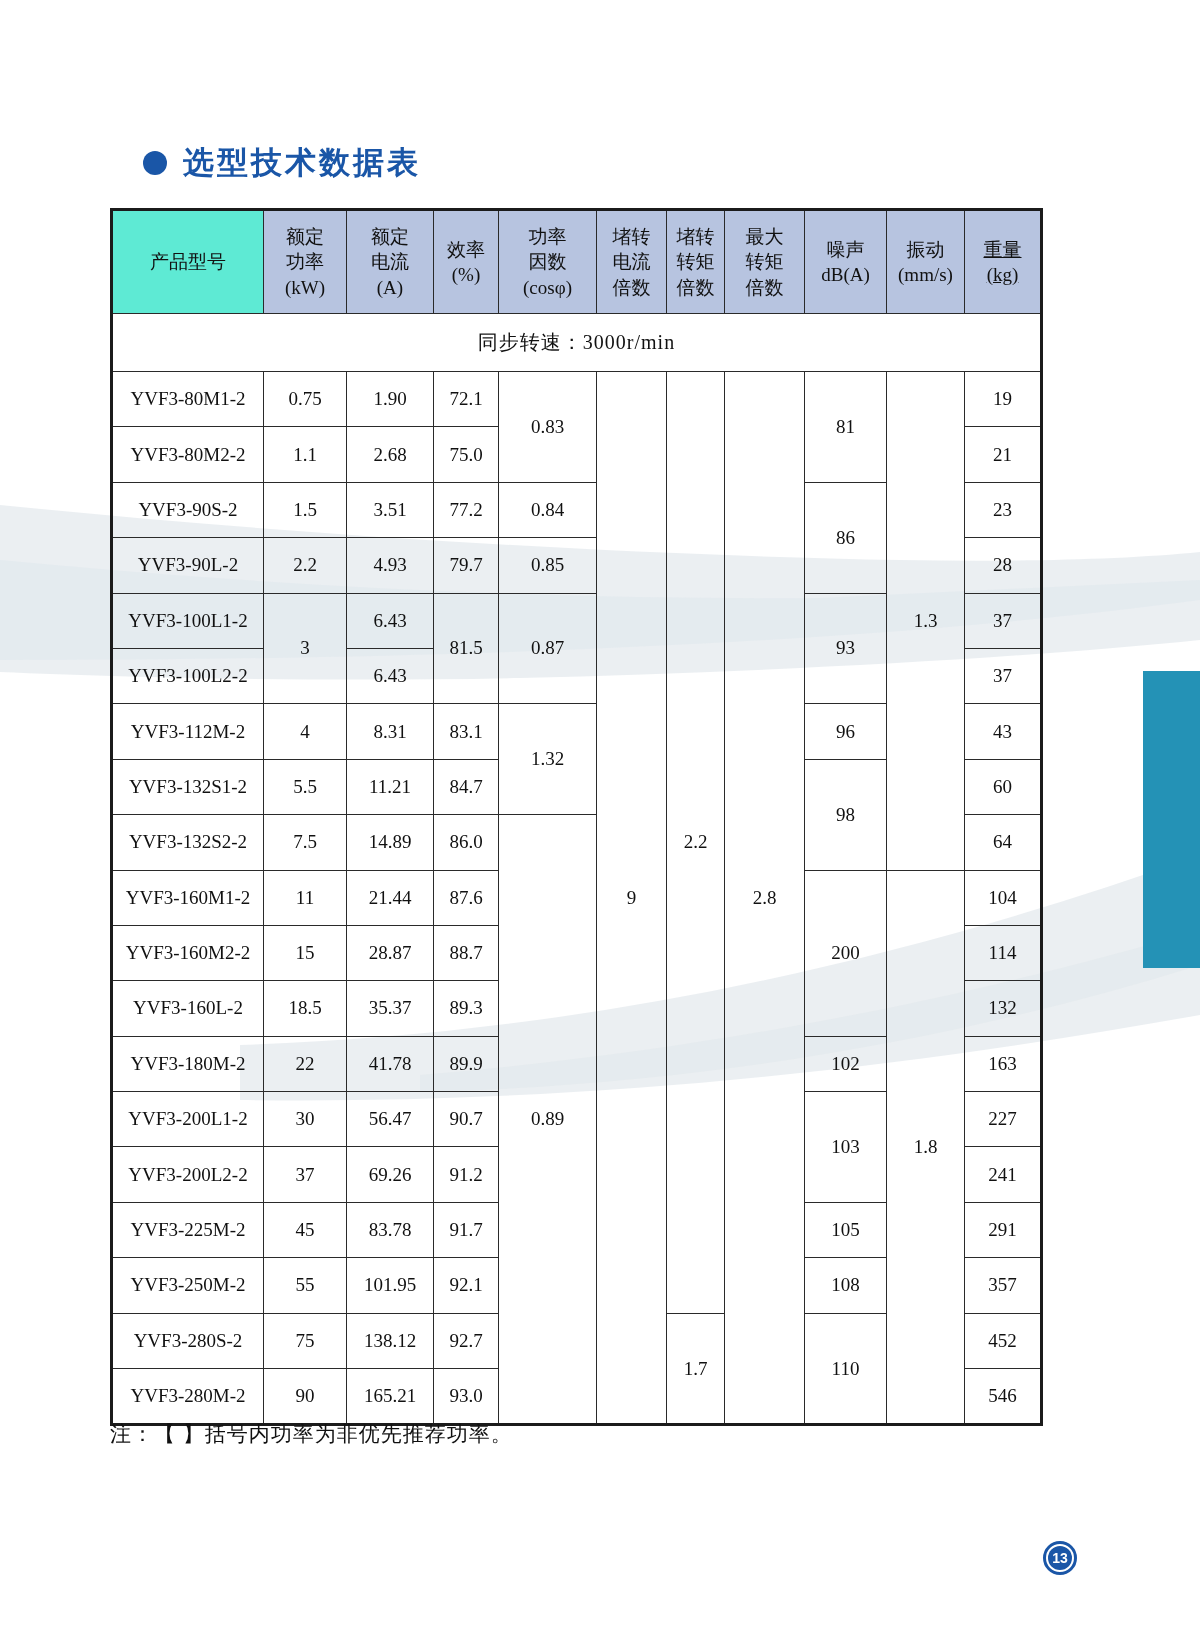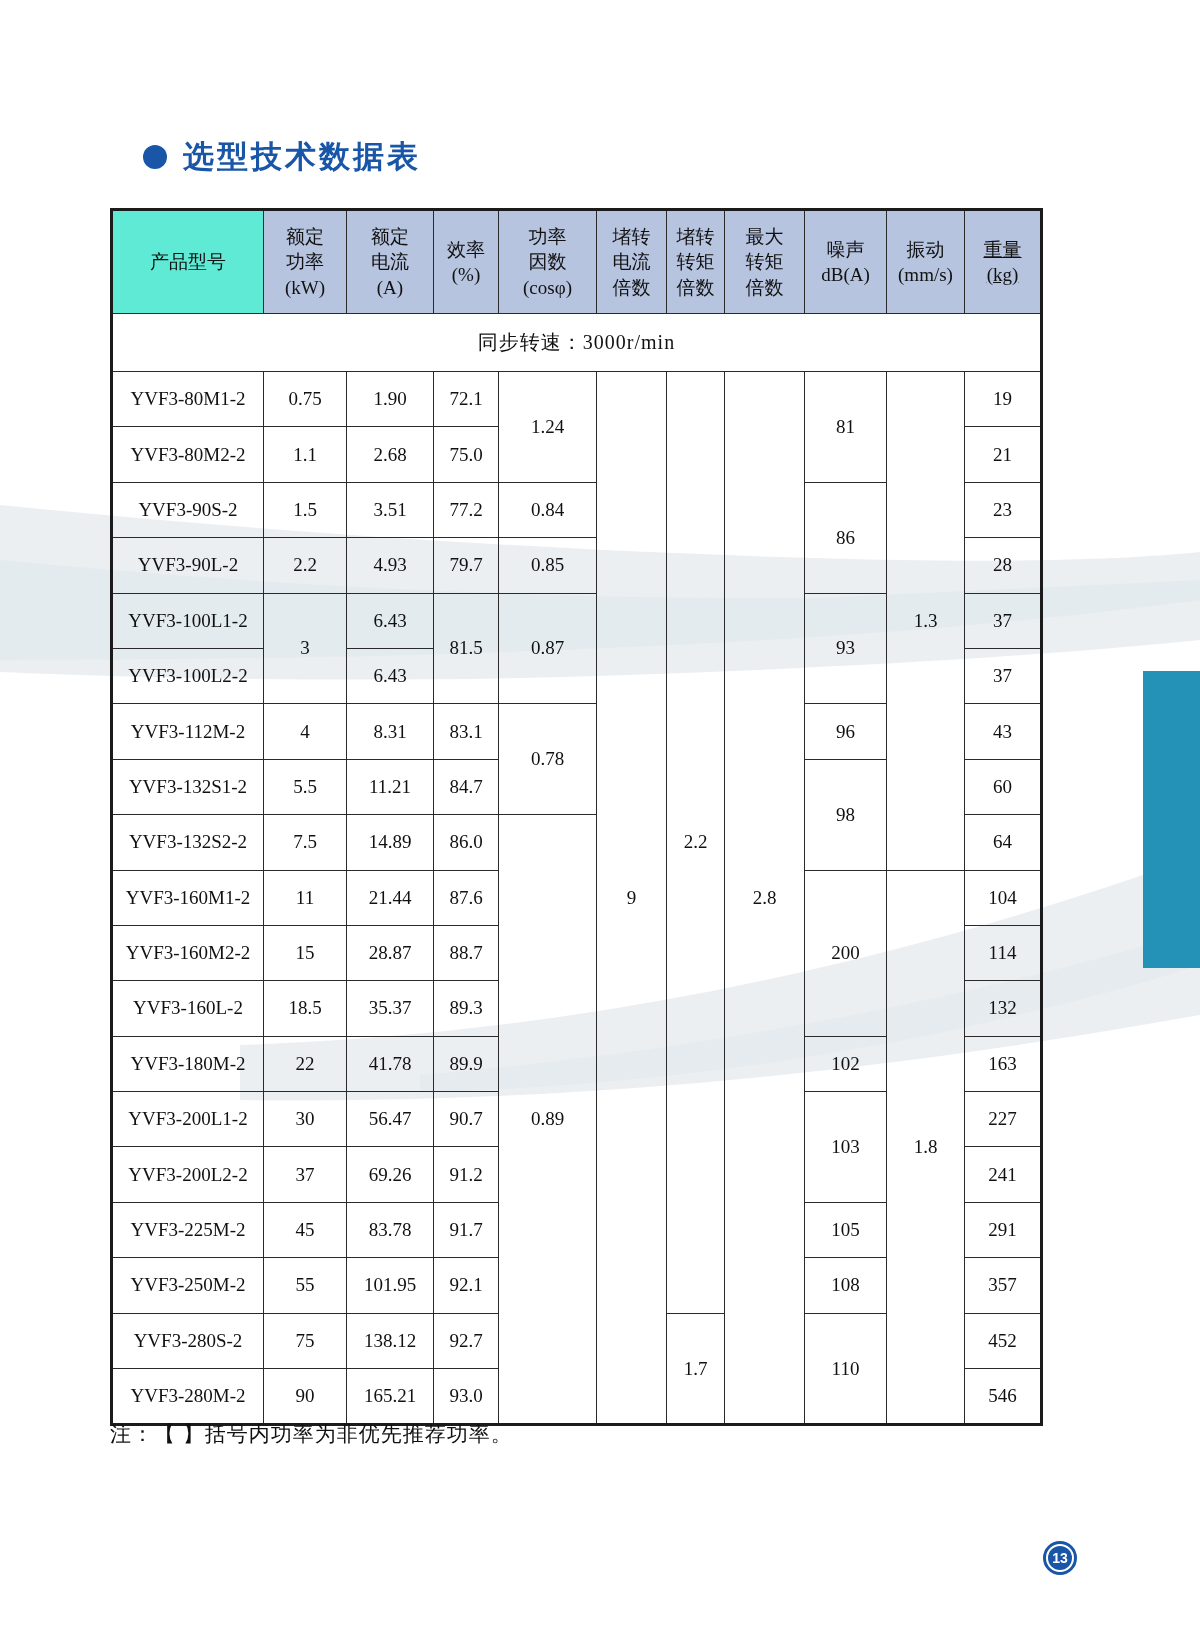--- a/index.html
+++ b/index.html
@@ -12,21 +12,21 @@
   }
   
   .waves{position:absolute;left:0;top:0;width:1200px;height:1639px;z-index:0;}
   
   .teal-bar{
     position:absolute;left:1143px;top:671px;width:57px;height:297px;
     z-index:3;
   }
   
   .title-row{
-    position:absolute;left:143px;top:136px;z-index:5;
+    position:absolute;left:143px;top:142px;z-index:5;
     display:flex;align-items:center;gap:16px;
   }
   .title-bullet{
     width:24px;height:24px;border-radius:50%;
     flex:0 0 auto;
   }
   .page-title{
     font-family:"Liberation Sans","DejaVu Sans",sans-serif;
     font-weight:bold;font-size:31px;letter-spacing:3px;
   }
@@ -139,21 +139,21 @@
     <tr class="speed-row">
       <td colspan="11">同步转速：3000r/min</td>
     </tr>
   </tbody>
   <tbody class="rows">
       <tr>
         <td>YVF3-80M1-2</td>
         <td>0.75</td>
         <td>1.90</td>
         <td>72.1</td>
-        <td rowspan="2">1.24</td>
+        <td rowspan="2">0.83</td>
         <td rowspan="19">9</td>
         <td rowspan="17">2.2</td>
         <td rowspan="19">2.8</td>
         <td rowspan="2">81</td>
         <td rowspan="9">1.3</td>
         <td>19</td>
       </tr>
       <tr>
         <td>YVF3-80M2-2</td>
         <td>1.1</td>
@@ -190,21 +190,21 @@
       <tr>
         <td>YVF3-100L2-2</td>
         <td>6.43</td>
         <td>37</td>
       </tr>
       <tr>
         <td>YVF3-112M-2</td>
         <td>4</td>
         <td>8.31</td>
         <td>83.1</td>
-        <td rowspan="2">0.78</td>
+        <td rowspan="2">1.32</td>
         <td>96</td>
         <td>43</td>
       </tr>
       <tr>
         <td>YVF3-132S1-2</td>
         <td>5.5</td>
         <td>11.21</td>
         <td>84.7</td>
         <td rowspan="2">98</td>
         <td>60</td>

